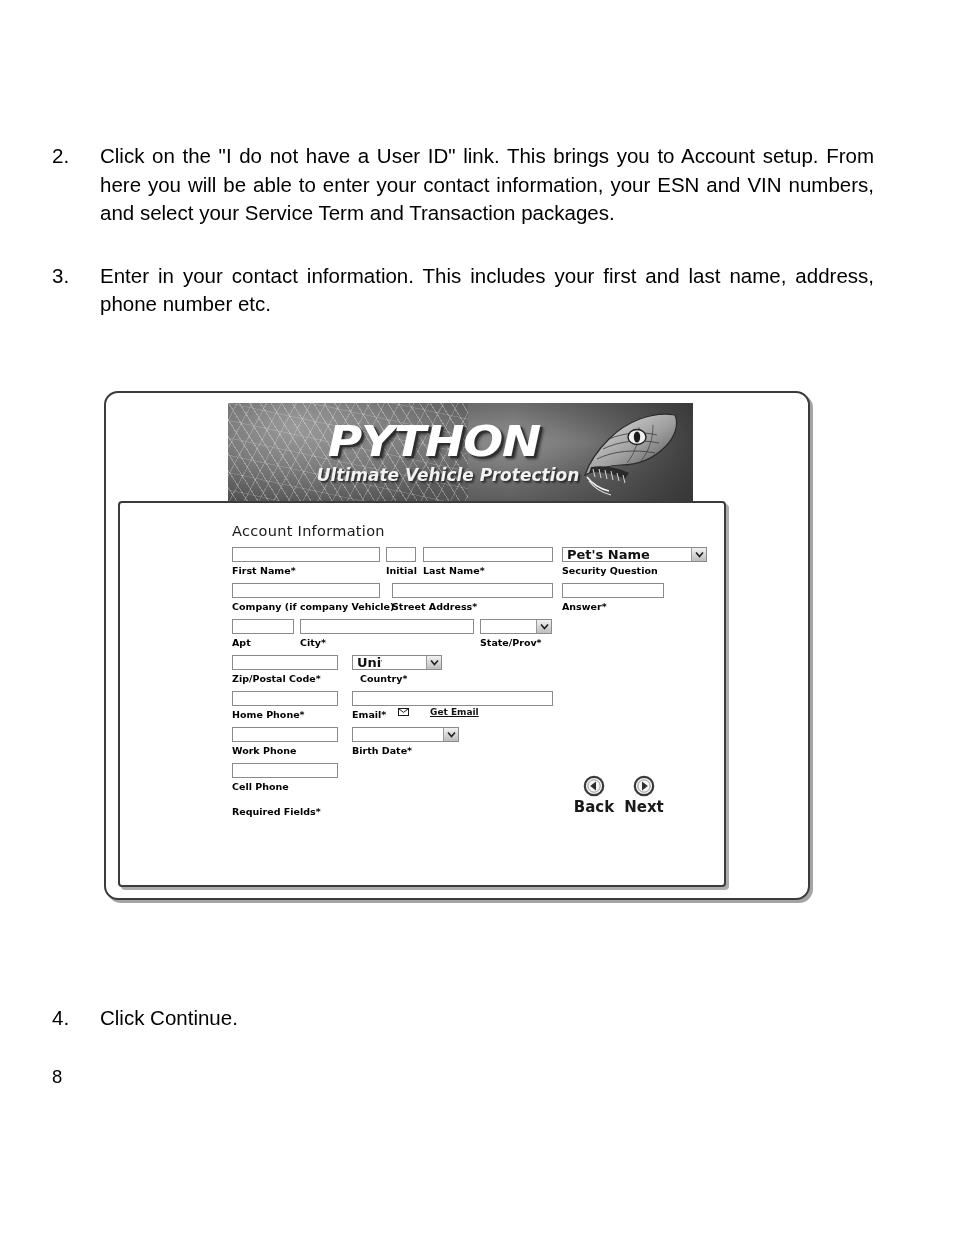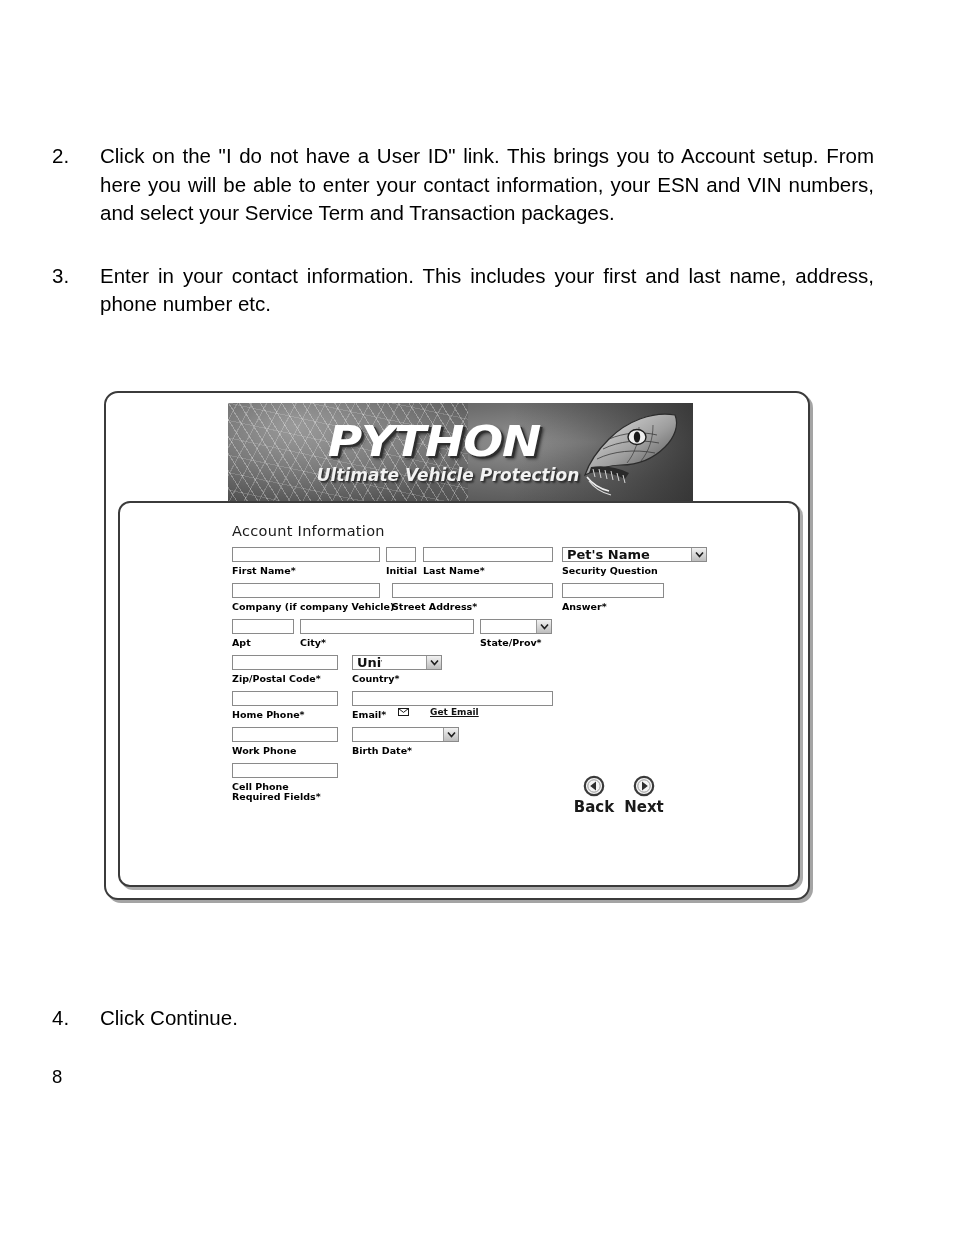--- a/index.html
+++ b/index.html
@@ -122,24 +122,24 @@
     top: 4px;
     width: 108px;
     height: 92px;
   }
 
   
   .shot-inner {
     position: absolute;
     left: 12px;
     top: 108px;
-    width: 682px;
+    width: 608px;
     height: 386px;
     border: 2px solid #3b3b3b;
-    border-radius: 12px;
+    border-radius: 4px;
     background: #ffffff;
     box-sizing: border-box;
     box-shadow: 3px 3px 0 rgba(90,90,90,0.5);
   }
 
   .form-title {
     position: absolute;
     left: 112px;
     top: 20px;
     font-family: "DejaVu Sans", sans-serif;
@@ -345,21 +345,21 @@
     <div class="lbl" style="left:112px; top:170px;">Zip/Postal Code*</div>
 
     <div class="sel" style="left:232px; top:152px; width:90px;gap:44px;">
       <div class="sel-val">United States</div>
       <div class="sel-arrow">
         <svg width="9" height="7" viewBox="0 0 9 7">
             <path d="M1 1.5 L4.5 5.5 L8 1.5" fill="none" stroke="#1e1e1e" stroke-width="1.6"></path>
           </svg>
       </div>
     </div>
-    <div class="lbl" style="left:232px; top:170px;">Country*</div>
+    <div class="lbl" style="left:240px; top:170px;">Country*</div>
 
     <input class="fld" style="left: 112px; top: 188px; width: 106px;">
     <div class="lbl" style="left:112px; top:206px;">Home Phone*</div>
 
     <input class="fld" style="left: 232px; top: 188px; width: 201px;">
     <div class="lbl" style="left:232px; top:206px;">Email*</div>
     <div class="mail-link" style="left:278px; top:204px;">
       <svg class="mglyph" width="11" height="8" viewBox="0 0 11 8">
         <rect x="0.5" y="0.5" width="10" height="7" fill="#ffffff" stroke="#1a1a1a" stroke-width="1"></rect>
         <path d="M0.5 0.5 L5.5 4.4 L10.5 0.5" fill="none" stroke="#1a1a1a" stroke-width="1"></path>
@@ -376,21 +376,21 @@
         <svg width="9" height="7" viewBox="0 0 9 7">
             <path d="M1 1.5 L4.5 5.5 L8 1.5" fill="none" stroke="#1e1e1e" stroke-width="1.6"></path>
           </svg>
       </div>
     </div>
     <div class="lbl" style="left:232px; top:242px;">Birth Date*</div>
 
     <input class="fld" style="left: 112px; top: 260px; width: 106px;">
     <div class="lbl" style="left:112px; top:278px;">Cell Phone</div>
 
-    <div class="lbl" style="left:112px; top:288px;">Required Fields*</div>
+    <div class="lbl" style="left:112px; top:303px;">Required Fields*</div>
 
     <div class="navbtns">
       <div class="navbtn">
         <svg class="circ" width="22" height="22" viewBox="0 0 22 22">
           <circle cx="11" cy="11" r="9.2" fill="#f5f5f5" stroke="#3a3a3a" stroke-width="2.2"></circle>
           <circle cx="11" cy="11" r="6.2" fill="none" stroke="#9a9a9a" stroke-width="1"></circle>
           <path d="M13 6.6 L13 15.4 L7.2 11 Z" fill="#2e2e2e"></path>
         </svg>
         <span class="nlabel">Back</span>
       </div>

